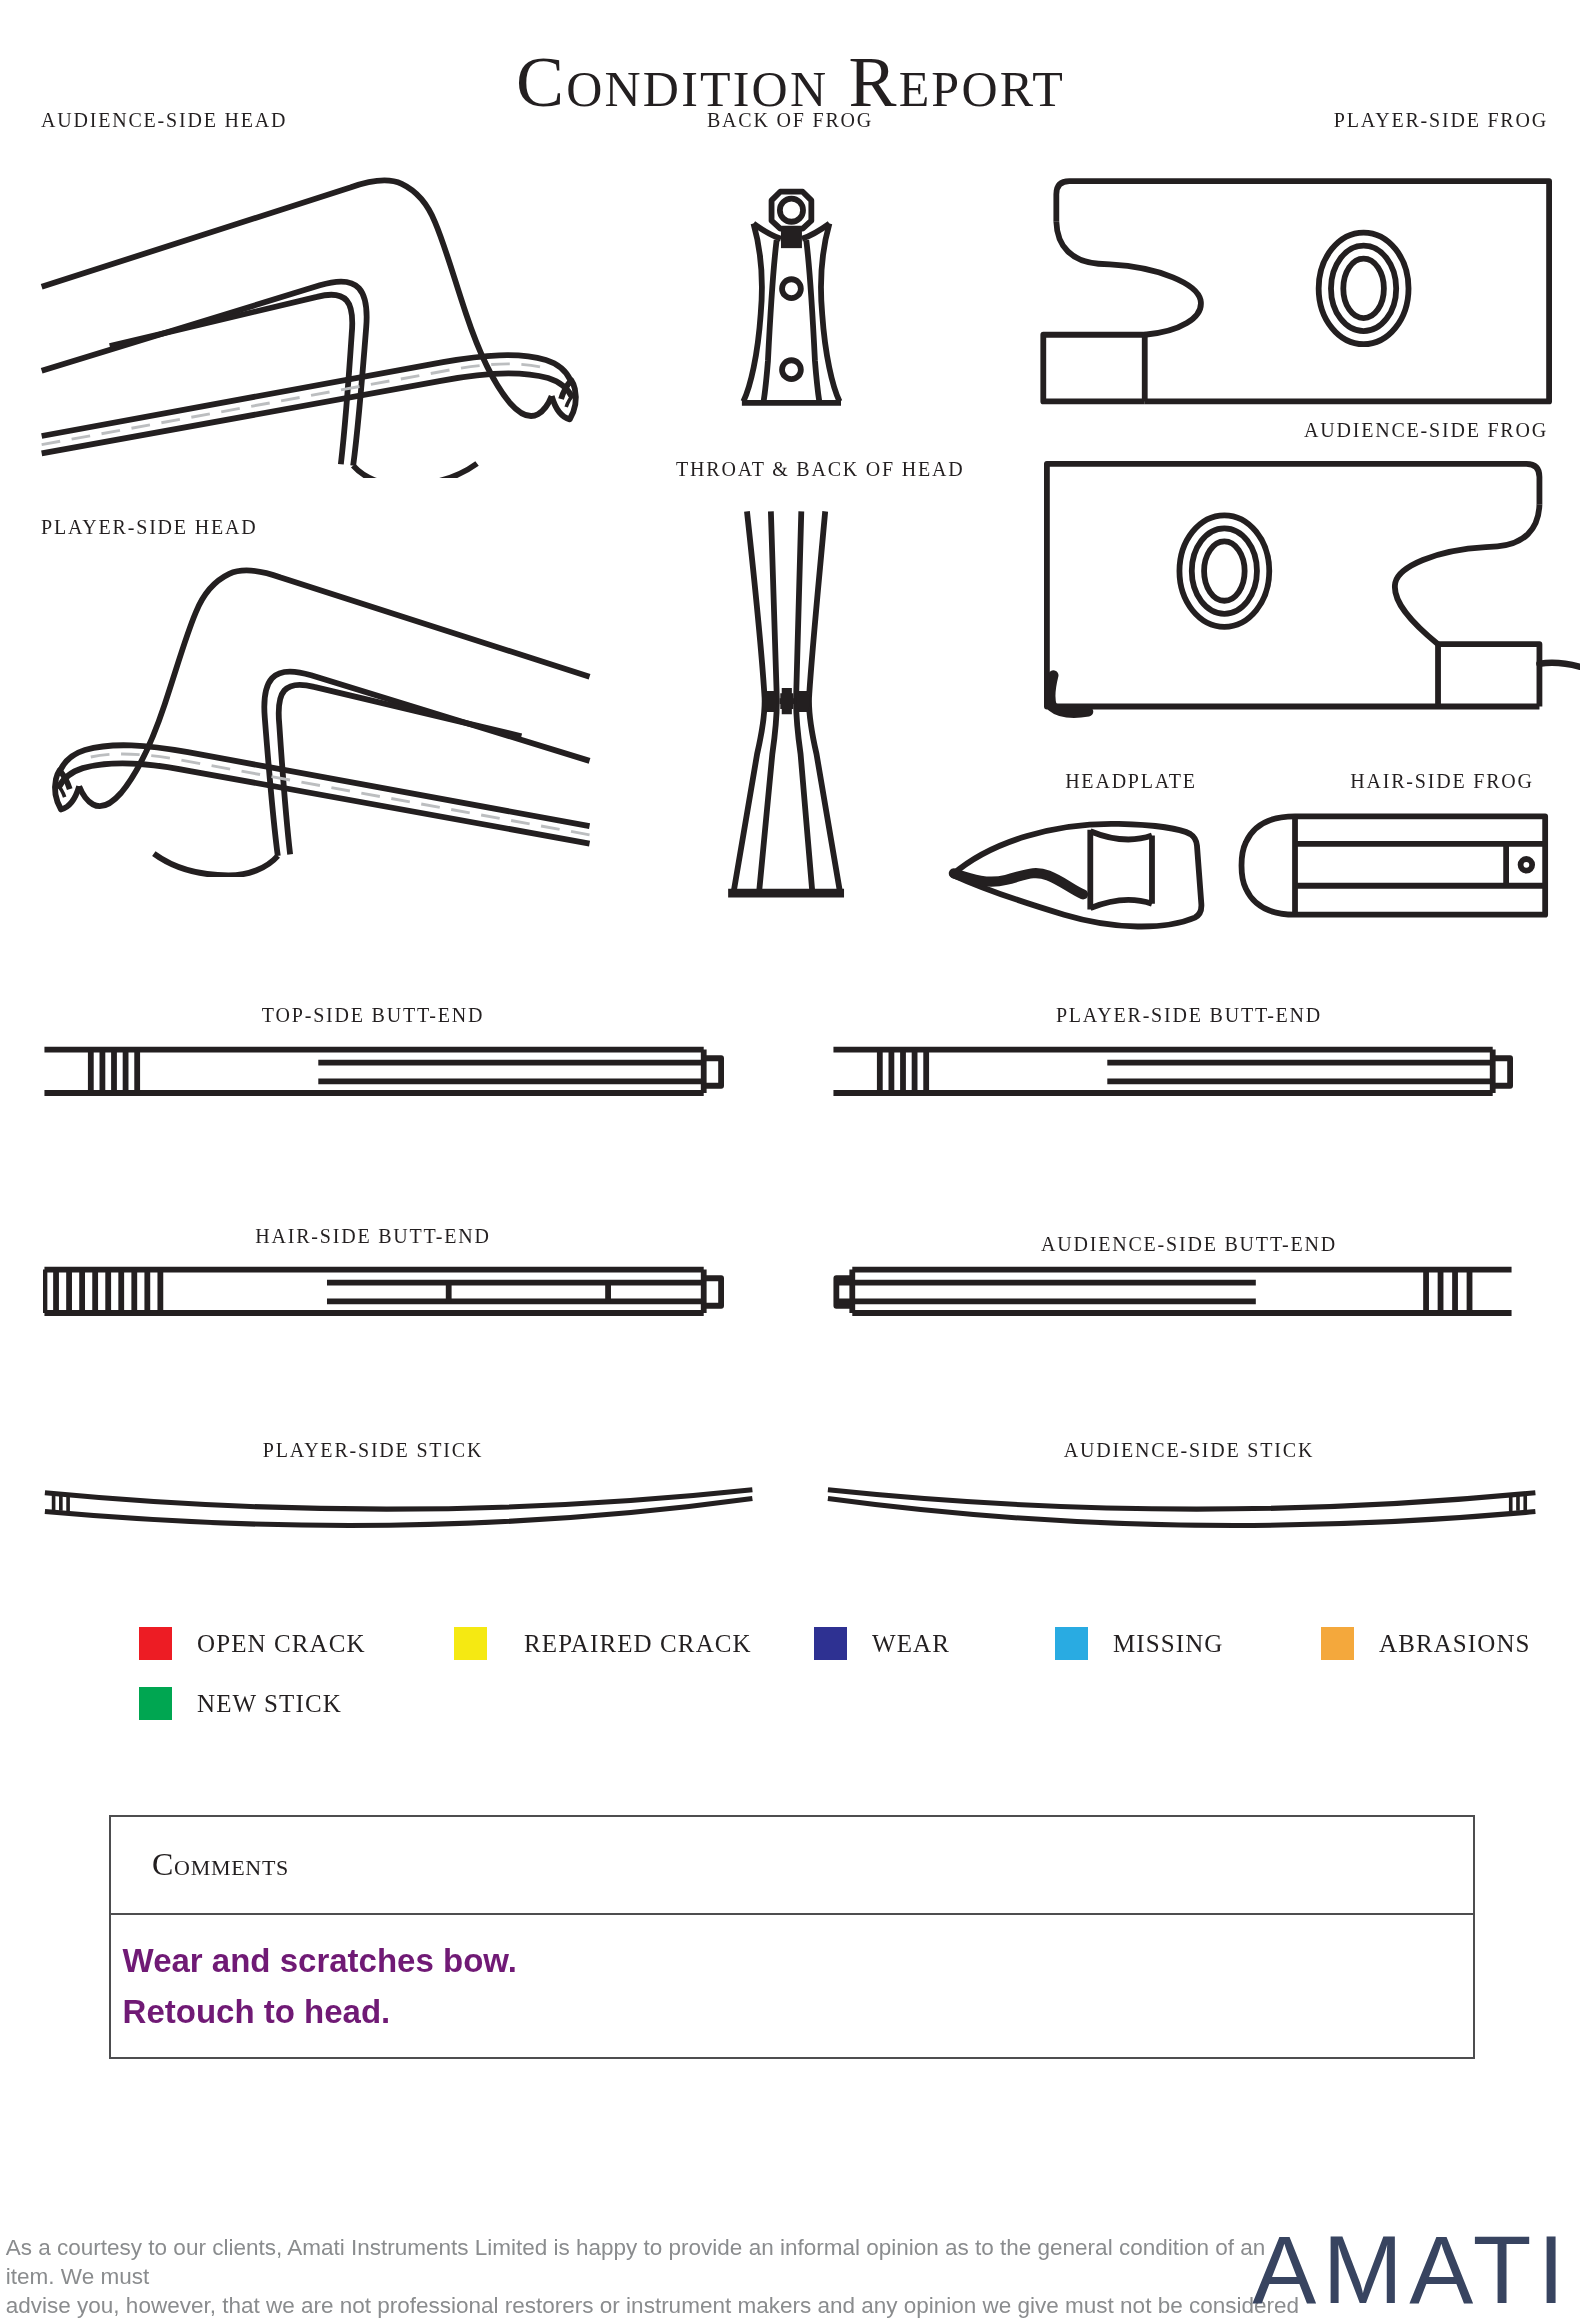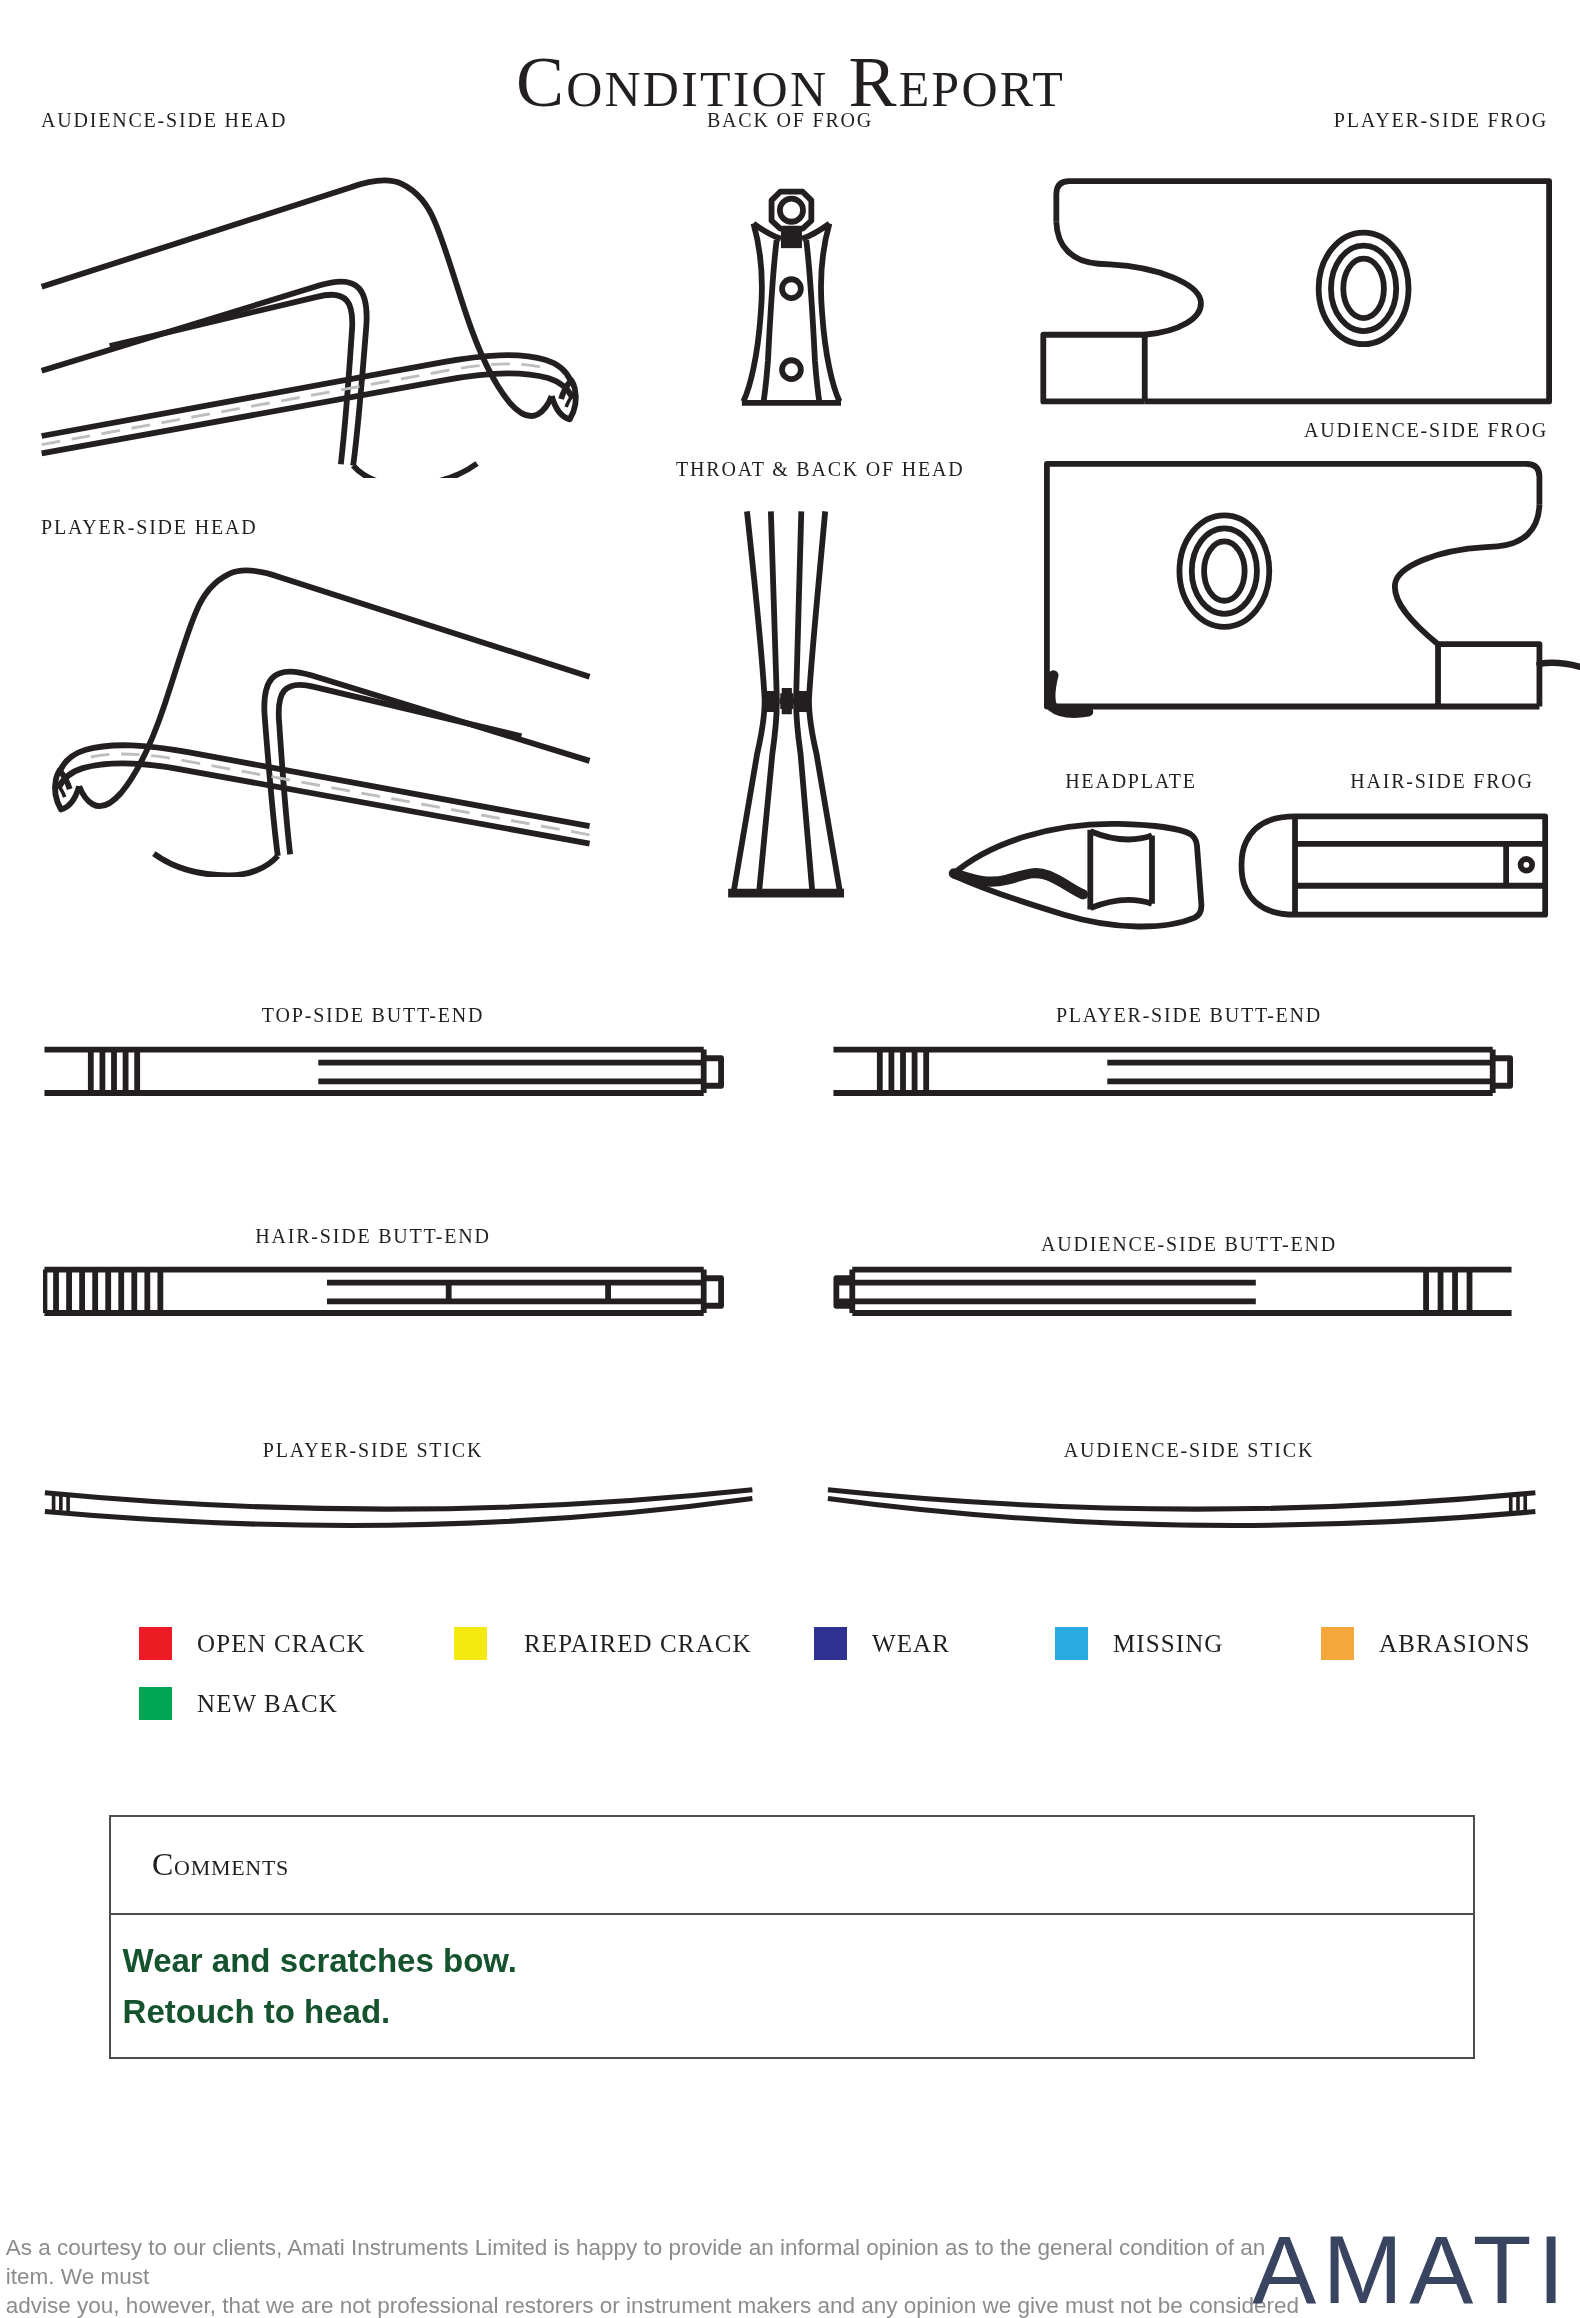--- a/index.html
+++ b/index.html
@@ -21,21 +21,21 @@
   svg .anno-line{stroke-width:9;stroke-linecap:round;fill:none;}
   .legend-item{position:absolute;display:flex;align-items:center;height:35px;margin-left:24px;}
   .legend-swatch{width:33px;height:33px;flex:0 0 33px;}
   .legend-label{margin-left:25px;font-size:25px;letter-spacing:1.1px;}
   .comments-box{position:absolute;left:109px;top:1815px;width:1366px;height:244px;
                 border:2.2px solid #4d4d4f;box-sizing:border-box;}
   .comments-head{height:98px;border-bottom:2.2px solid #4d4d4f;box-sizing:border-box;
                  font-variant:small-caps;font-size:32px;letter-spacing:0.7px;
                  padding:29px 0 0 41px;}
   .comments-body{padding:20px 14.5px 0 11.6px;font-family:"Liberation Sans",sans-serif;
-                 font-weight:bold;font-size:33px;line-height:1.55;color:#14532d;}
+                 font-weight:bold;font-size:33px;line-height:1.55;color:#701a75;}
   .footer-text{position:absolute;left:5.8px;top:2234px;width:1297px;
                font-family:"Liberation Sans",sans-serif;font-size:22.5px;line-height:1.28;
                color:#8a8c8e;}
   .footer-logo{position:absolute;right:10px;top:2215px;
                font-family:"Liberation Sans",sans-serif;font-size:96px;
                letter-spacing:6.5px;color:#384460;}
 </style>
 </head>
 <body>
 
@@ -202,21 +202,21 @@
   <div class="legend-item" style="left:1031px;top:1626px;">
     <span class="legend-swatch" style="background-color: rgb(41, 171, 226);"></span>
     <span class="legend-label">MISSING</span>
   </div>
   <div class="legend-item" style="left:1297px;top:1626px;">
     <span class="legend-swatch" style="background-color: rgb(244, 168, 60);"></span>
     <span class="legend-label">ABRASIONS</span>
   </div>
   <div class="legend-item" style="left:115px;top:1686px;">
     <span class="legend-swatch" style="background-color: rgb(0, 166, 81);"></span>
-    <span class="legend-label">NEW BACK</span>
+    <span class="legend-label">NEW STICK</span>
   </div>
 
   <div class="comments-box">
     <div class="comments-head">Comments</div>
     <div class="comments-body">
       <div>Wear and scratches bow.</div>
       <div>Retouch to head.</div>
     </div>
   </div>
 

